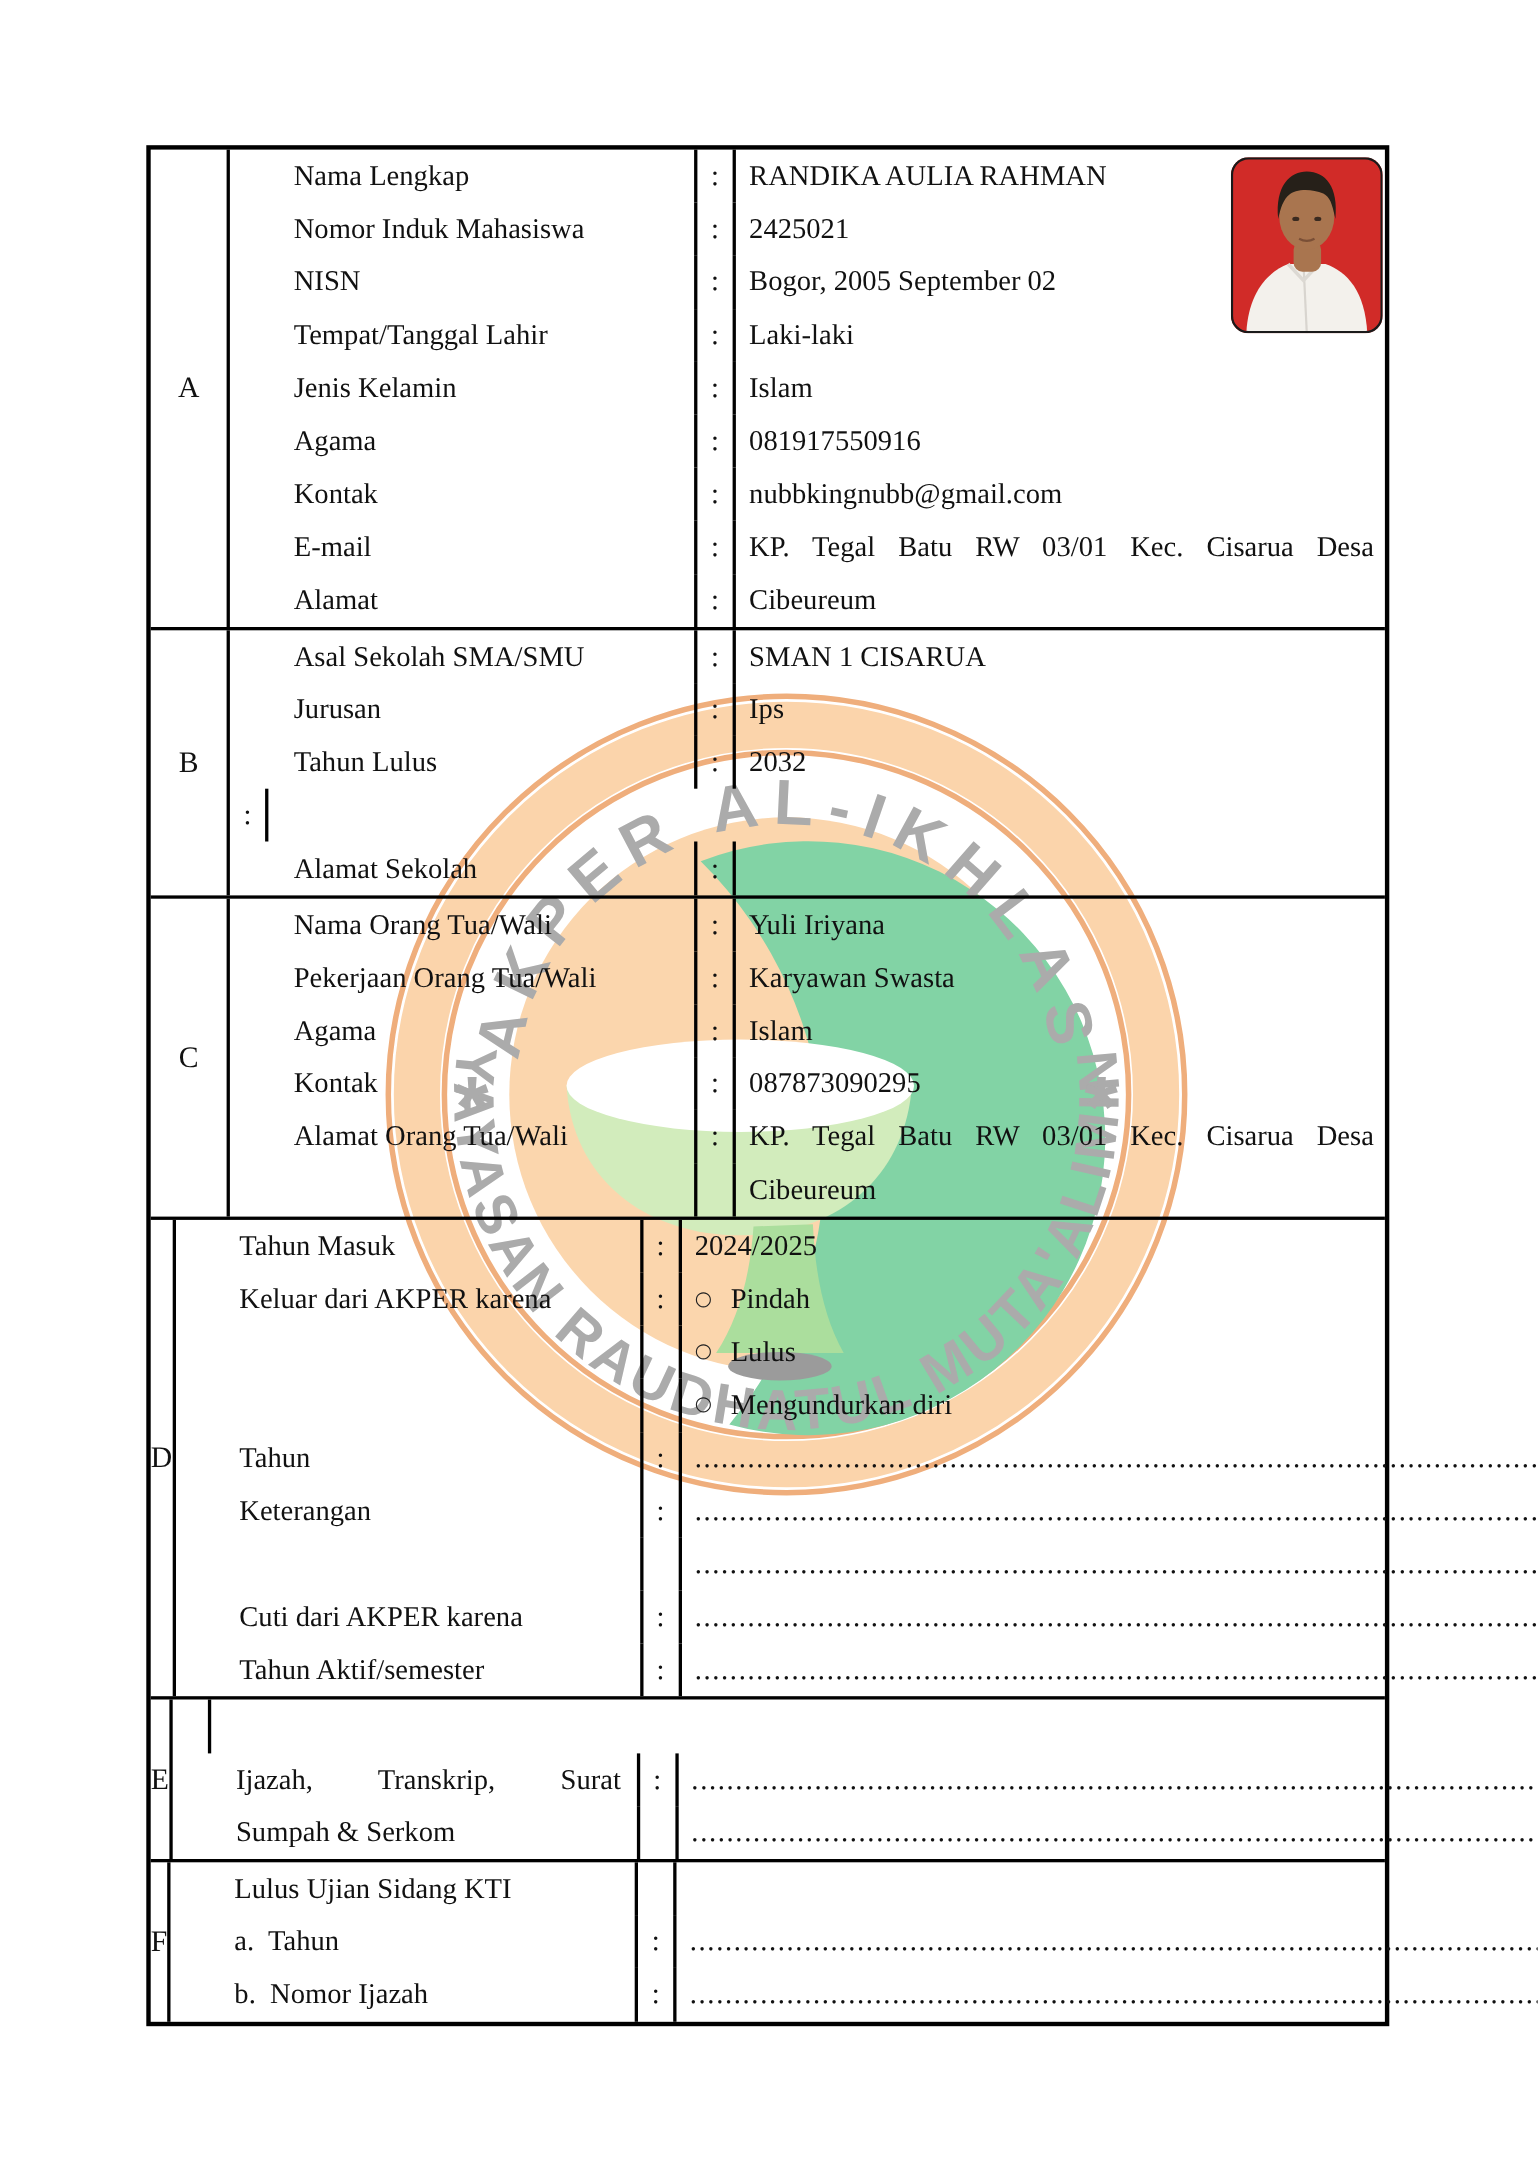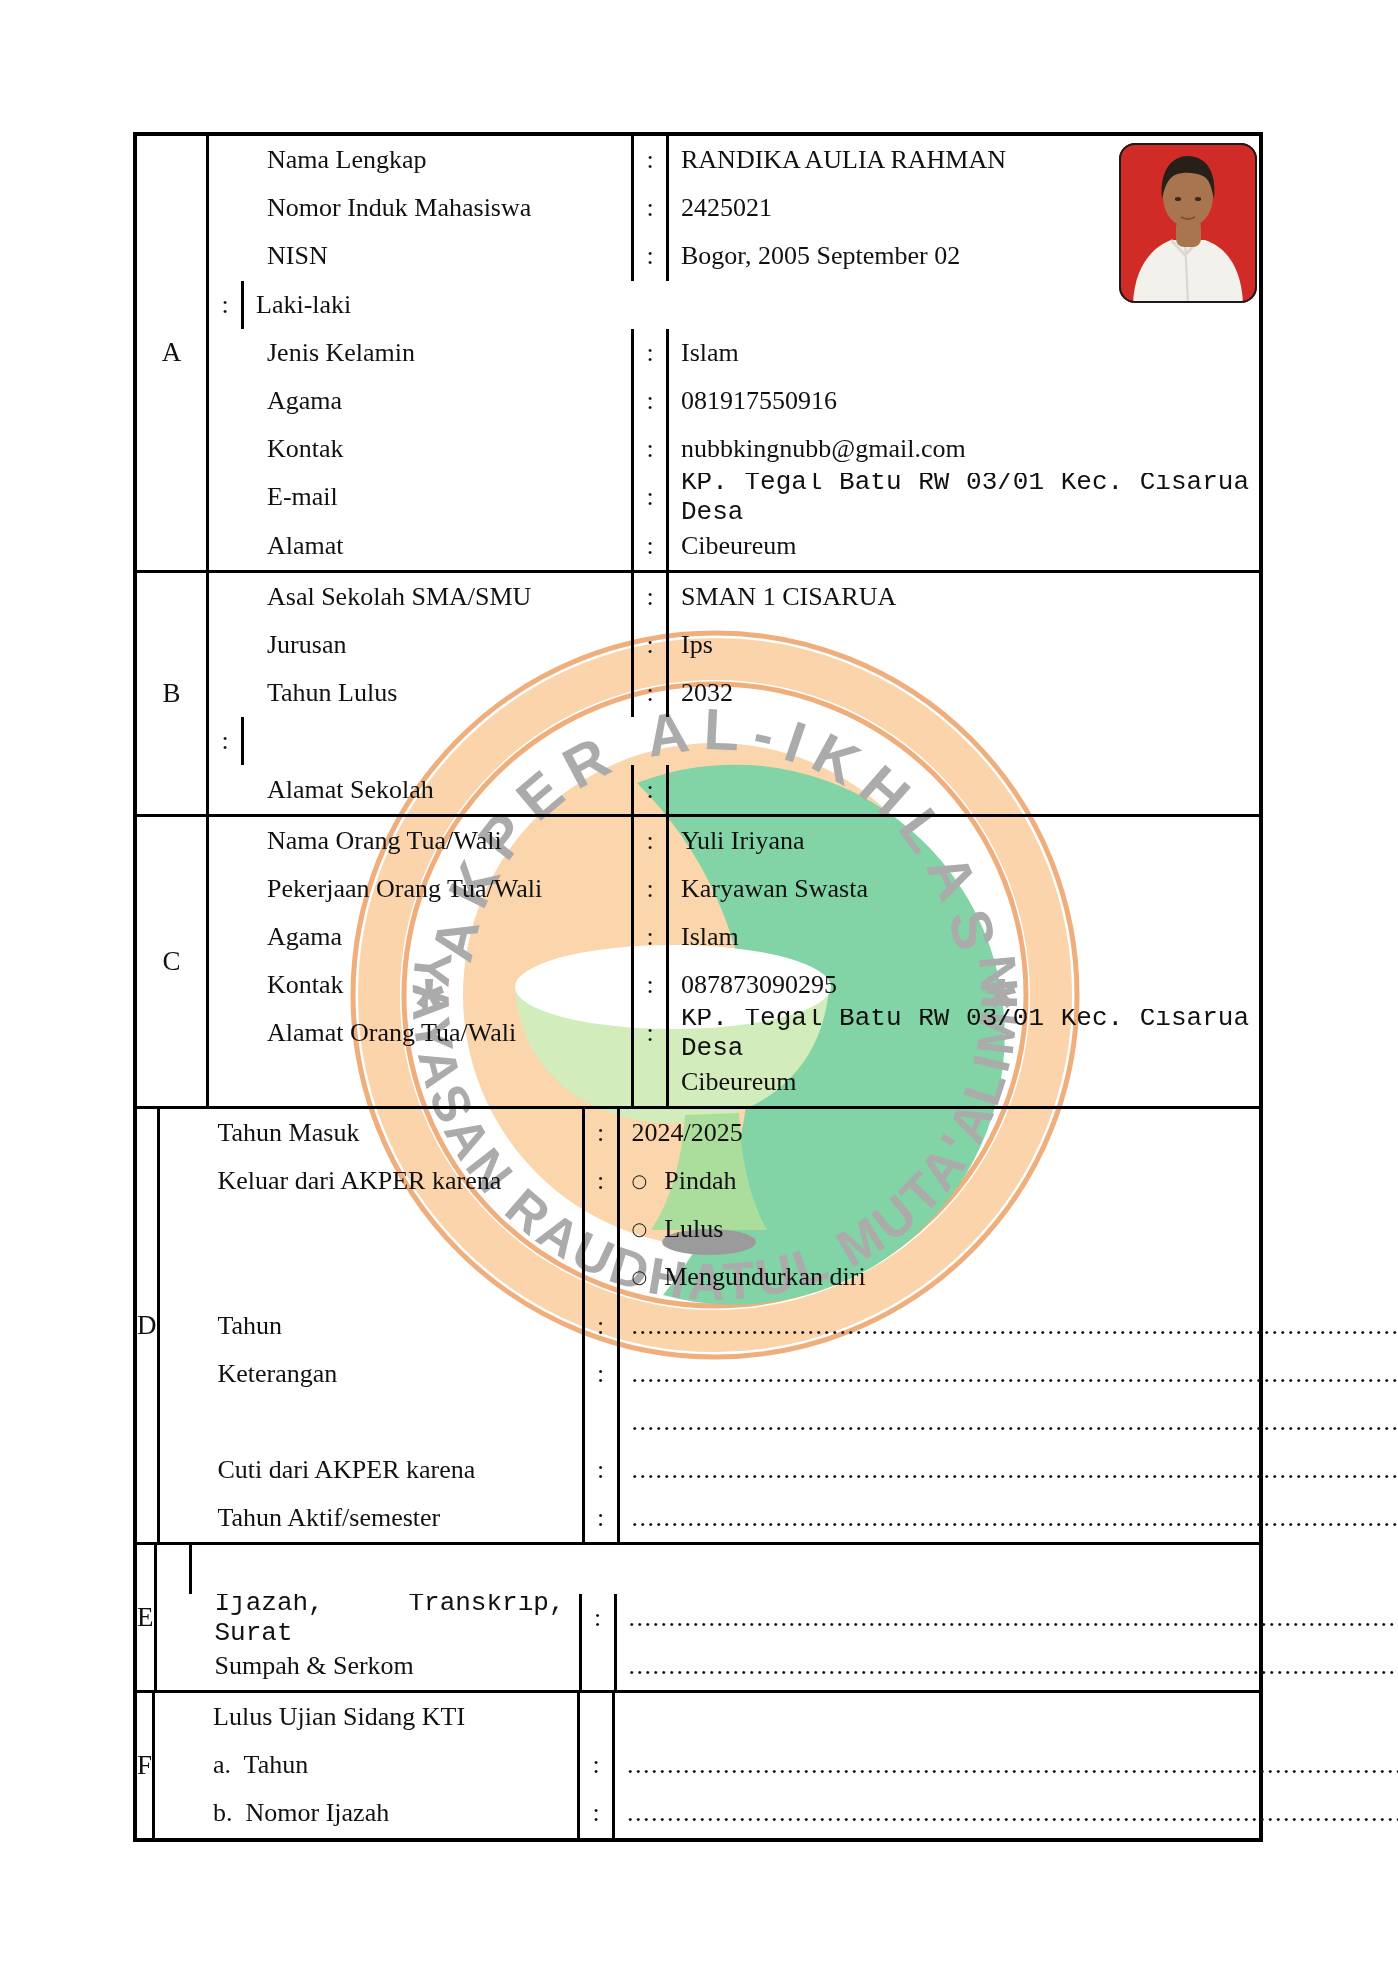--- a/index.html
+++ b/index.html
@@ -50,21 +50,21 @@
     display:flex;align-items:center;justify-content:center;
     font-size:26px;
   }
   .cell-value{
     flex:1;
     padding:0 10px 0 12px;
     display:flex;align-items:center;
     font-size:26px;
     overflow:hidden;
   }
-  .jline{display:block;width:100%;text-align:justify;text-align-last:justify;font-family:Liberation Mono, monospace;}
+  .jline{display:block;width:100%;text-align:justify;text-align-last:justify;}
   .bold{font-weight:normal;}
   .circ{
     font-family:"DejaVu Sans",sans-serif;
     font-size:18px;color:#222;
     margin-right:17px;position:relative;top:-1px;
   }
   .dots{display:block;width:100%;white-space:nowrap;overflow:hidden;letter-spacing:1.5px;}
   .dots::after{content:"..........................................................................................................................................................................................................";}
   
   .photo{
@@ -138,20 +138,23 @@
           <div class="row">
             <div class="cell-label">
               <span>NISN</span>
             </div>
             <div class="cell-colon">:</div>
             <div class="cell-value">
               <span>Bogor, 2005 September 02</span>
             </div>
           </div>
           <div class="row">
+            <div class="cell-label">
+              <span>Tempat/Tanggal Lahir</span>
+            </div>
             <div class="cell-colon">:</div>
             <div class="cell-value">
               <span>Laki-laki</span>
             </div>
           </div>
           <div class="row">
             <div class="cell-label">
               <span>Jenis Kelamin</span>
             </div>
             <div class="cell-colon">:</div>

